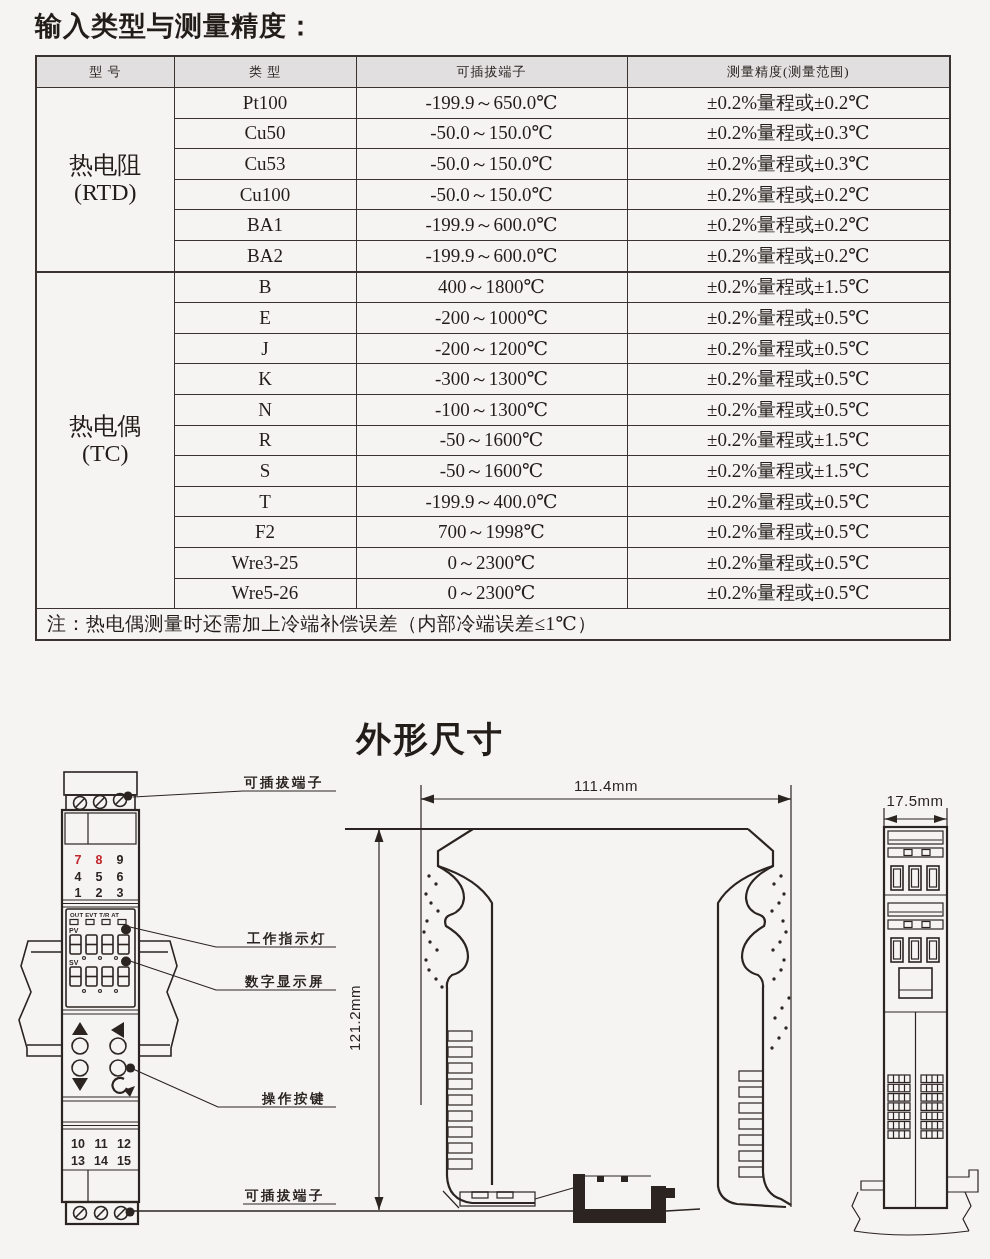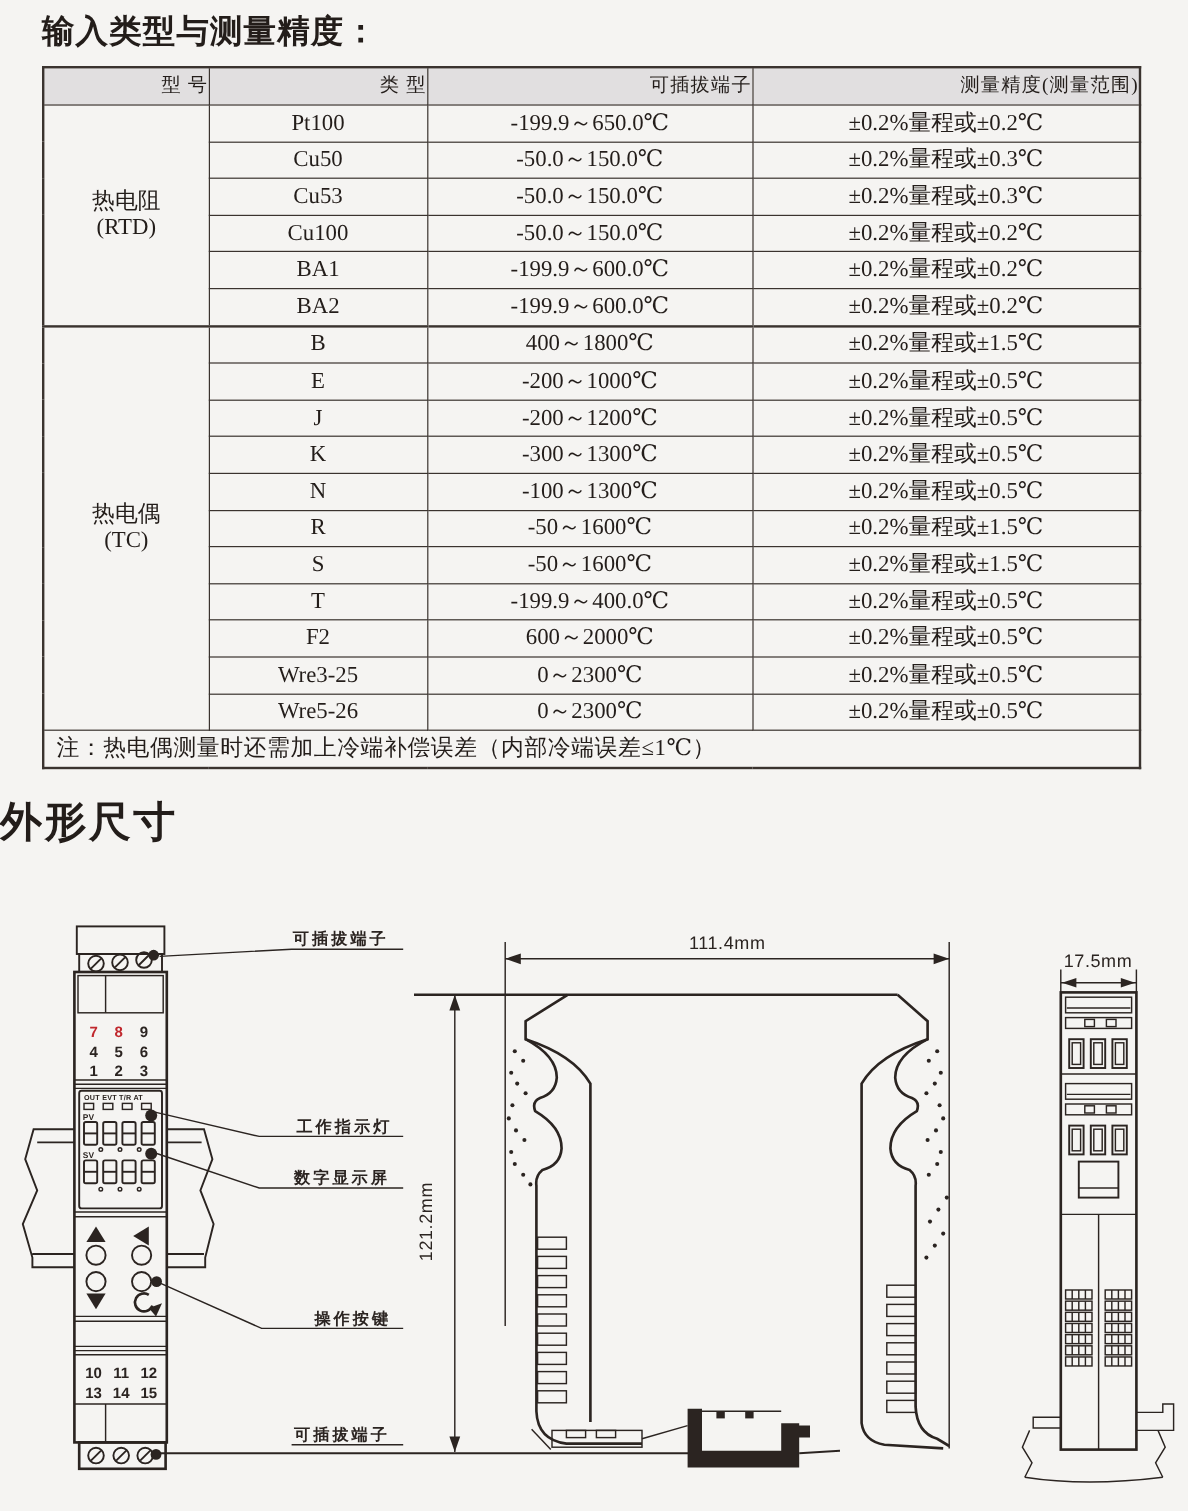--- a/index.html
+++ b/index.html
@@ -17,29 +17,29 @@
   table.spec{
     width:100%;border-collapse:collapse;table-layout:fixed;
     border:2px solid #3a332f;
     font-size:19px;
   }
   table.spec th,table.spec td{
     border:1px solid #3a332f;text-align:center;padding:0;
     height:29.6px;line-height:1.15;overflow:hidden;white-space:nowrap;
   }
   table.spec th{
-    background:#e1dfe0;font-weight:normal;font-size:16px;height:30px;letter-spacing:1px;text-align:right;
+    background:#e1dfe0;font-weight:normal;font-size:13px;height:30px;letter-spacing:1px;
   }
   table.spec tr.sec td{border-top:2px solid #3a332f;}
-  table.spec td.model{font-size:19px;}
+  table.spec td.model{font-size:24px;}
   table.spec td.note-cell{
     text-align:left;padding-left:10px;height:30px;letter-spacing:.5px;
   }
   .sec-title{
-    position:absolute;left:0;top:662px;width:860px;
+    position:absolute;left:0;top:716px;width:860px;text-align:center;
     font-family:"Liberation Sans","DejaVu Sans",sans-serif;
     font-size:35px;font-weight:bold;letter-spacing:2px;
   }
   svg.fig{position:absolute;left:0;top:758px;}
   svg.fig .s1{stroke:#2b2421;stroke-width:1.2;fill:none;}
   svg.fig .s15{stroke:#2b2421;stroke-width:1.6;fill:none;}
   svg.fig .s2{stroke:#2b2421;stroke-width:2.2;fill:none;}
   svg.fig .fl{fill:#2b2421;stroke:none;}
   svg.fig text{fill:#2b2421;}
   svg.fig .lbl{font:bold 13.5px "Liberation Sans","DejaVu Sans",sans-serif;letter-spacing:2.5px;}
@@ -142,21 +142,21 @@
     <td>-50～1600℃</td>
     <td>±0.2%量程或±1.5℃</td>
   </tr>
   <tr>
     <td>T</td>
     <td>-199.9～400.0℃</td>
     <td>±0.2%量程或±0.5℃</td>
   </tr>
   <tr>
     <td>F2</td>
-    <td>600～2000℃</td>
+    <td>700～1998℃</td>
     <td>±0.2%量程或±0.5℃</td>
   </tr>
   <tr>
     <td>Wre3-25</td>
     <td>0～2300℃</td>
     <td>±0.2%量程或±0.5℃</td>
   </tr>
   <tr>
     <td>Wre5-26</td>
     <td>0～2300℃</td>

